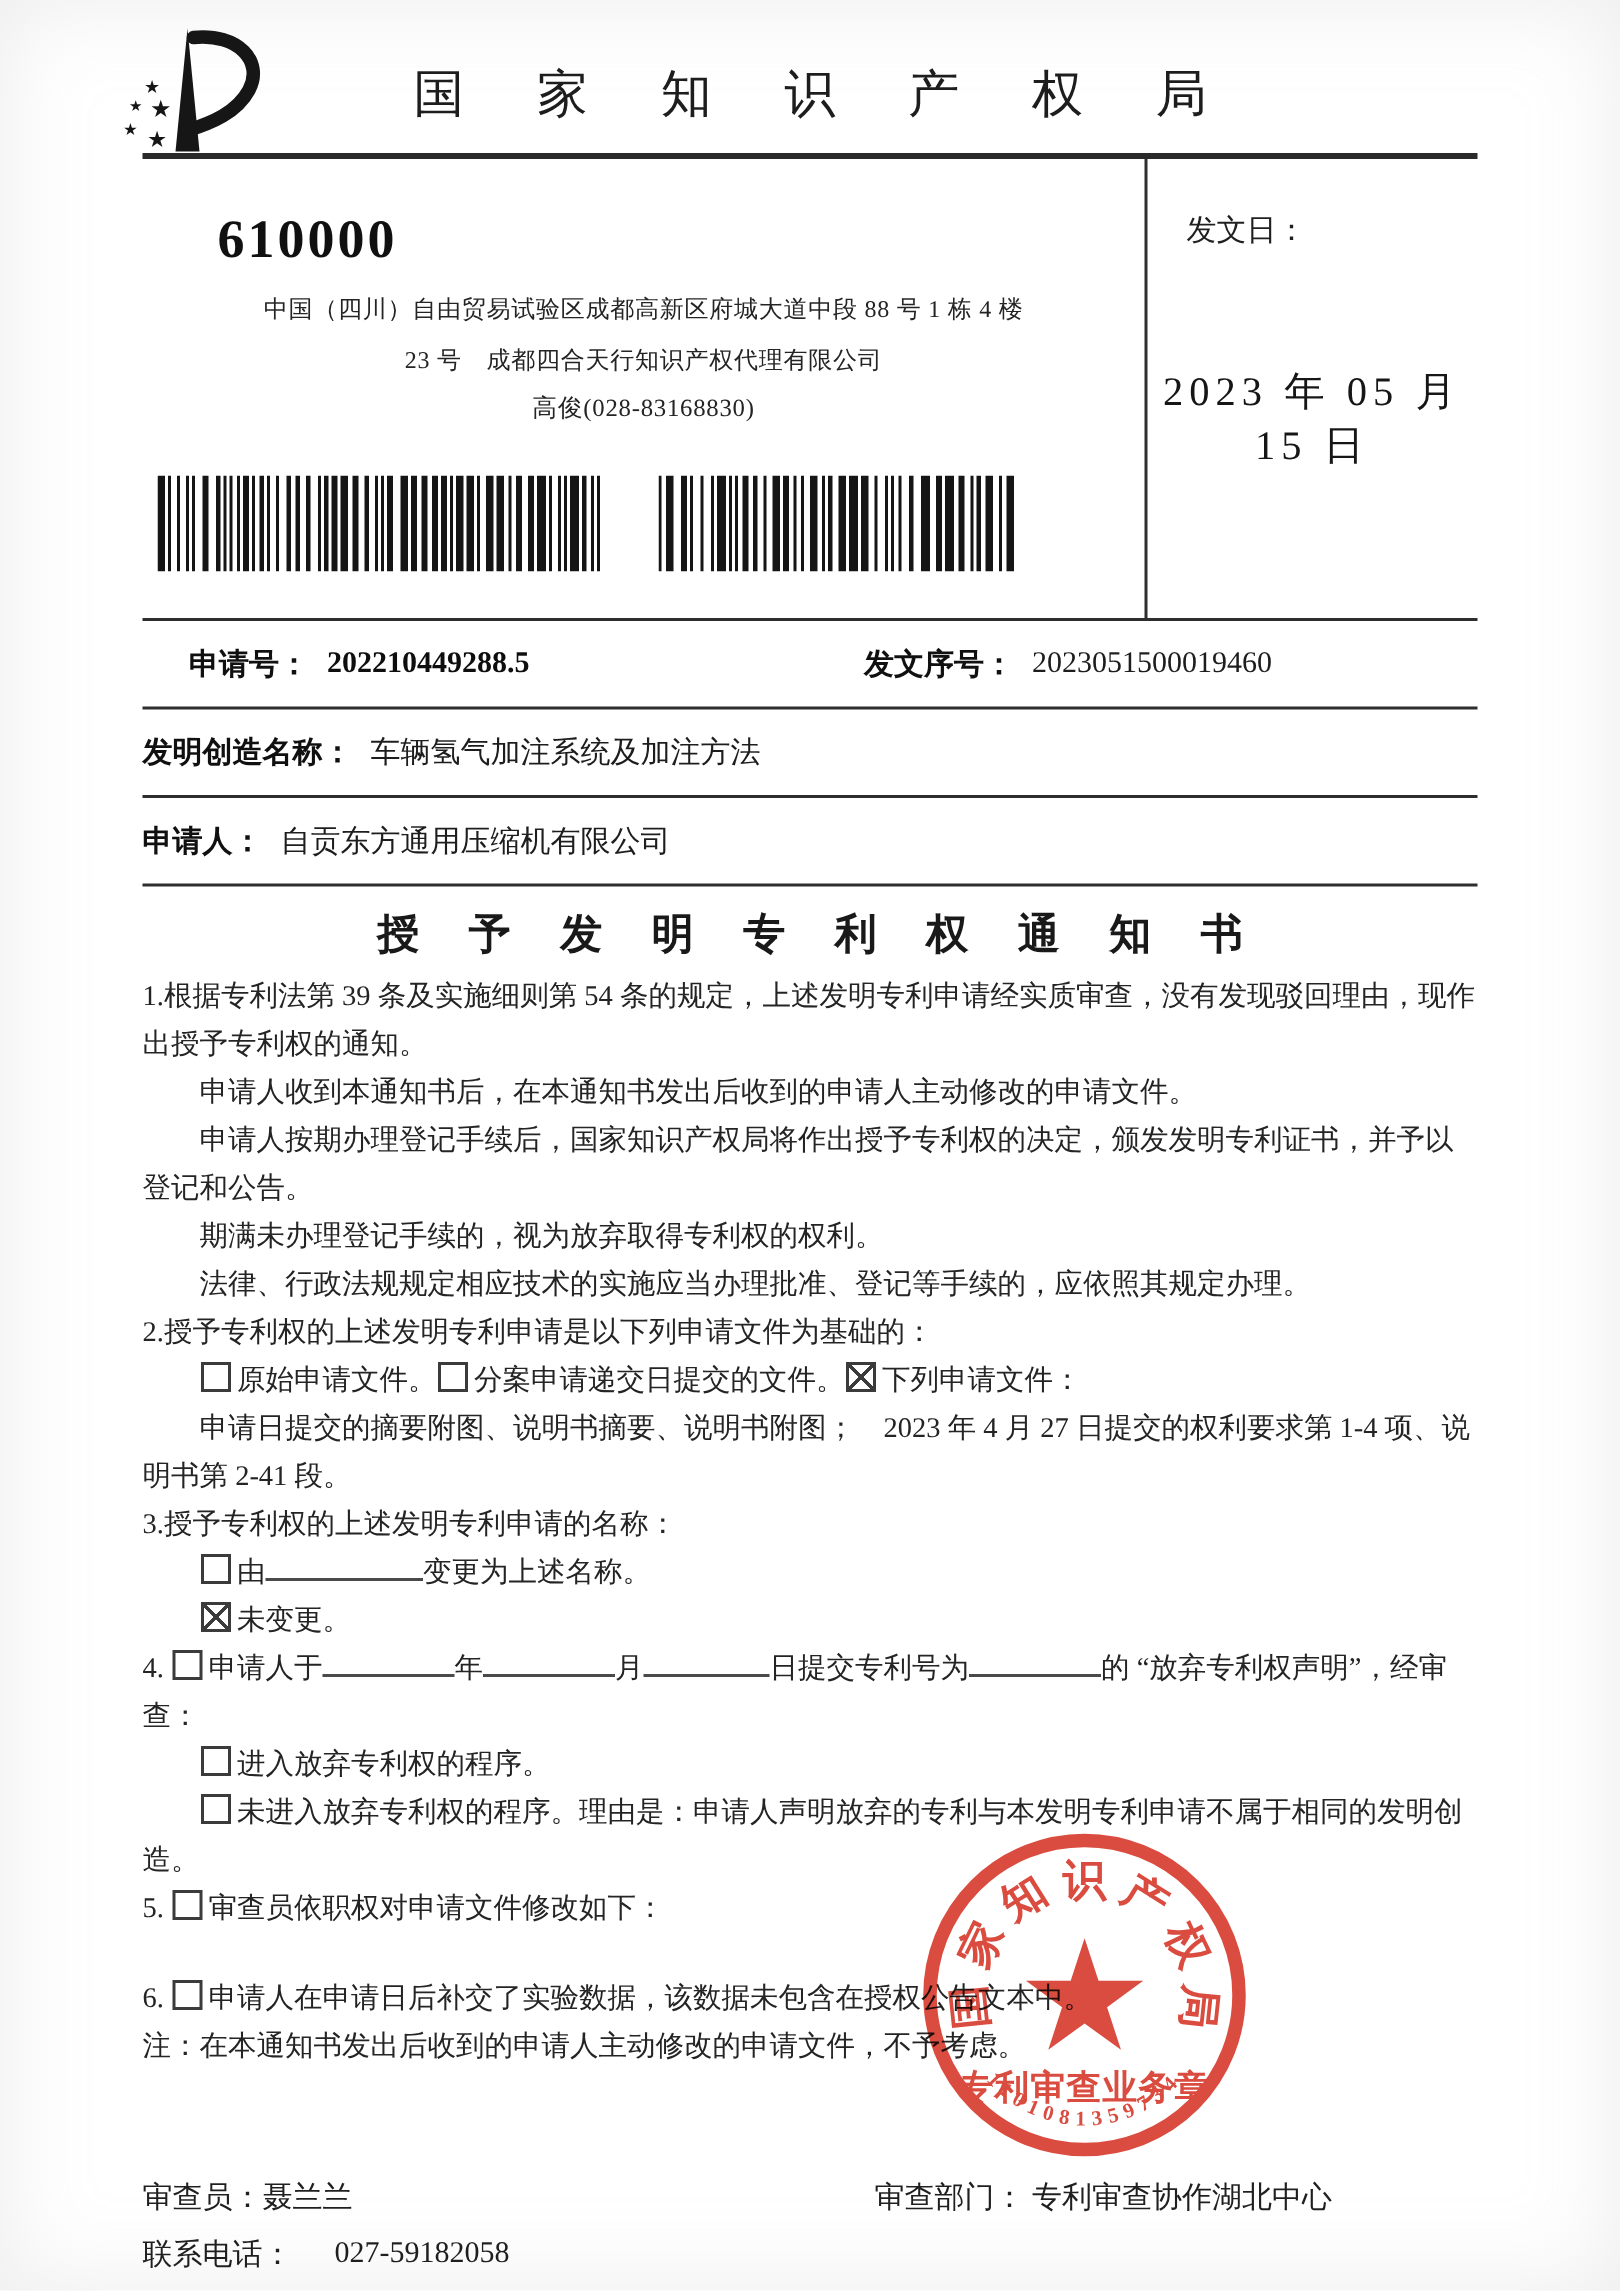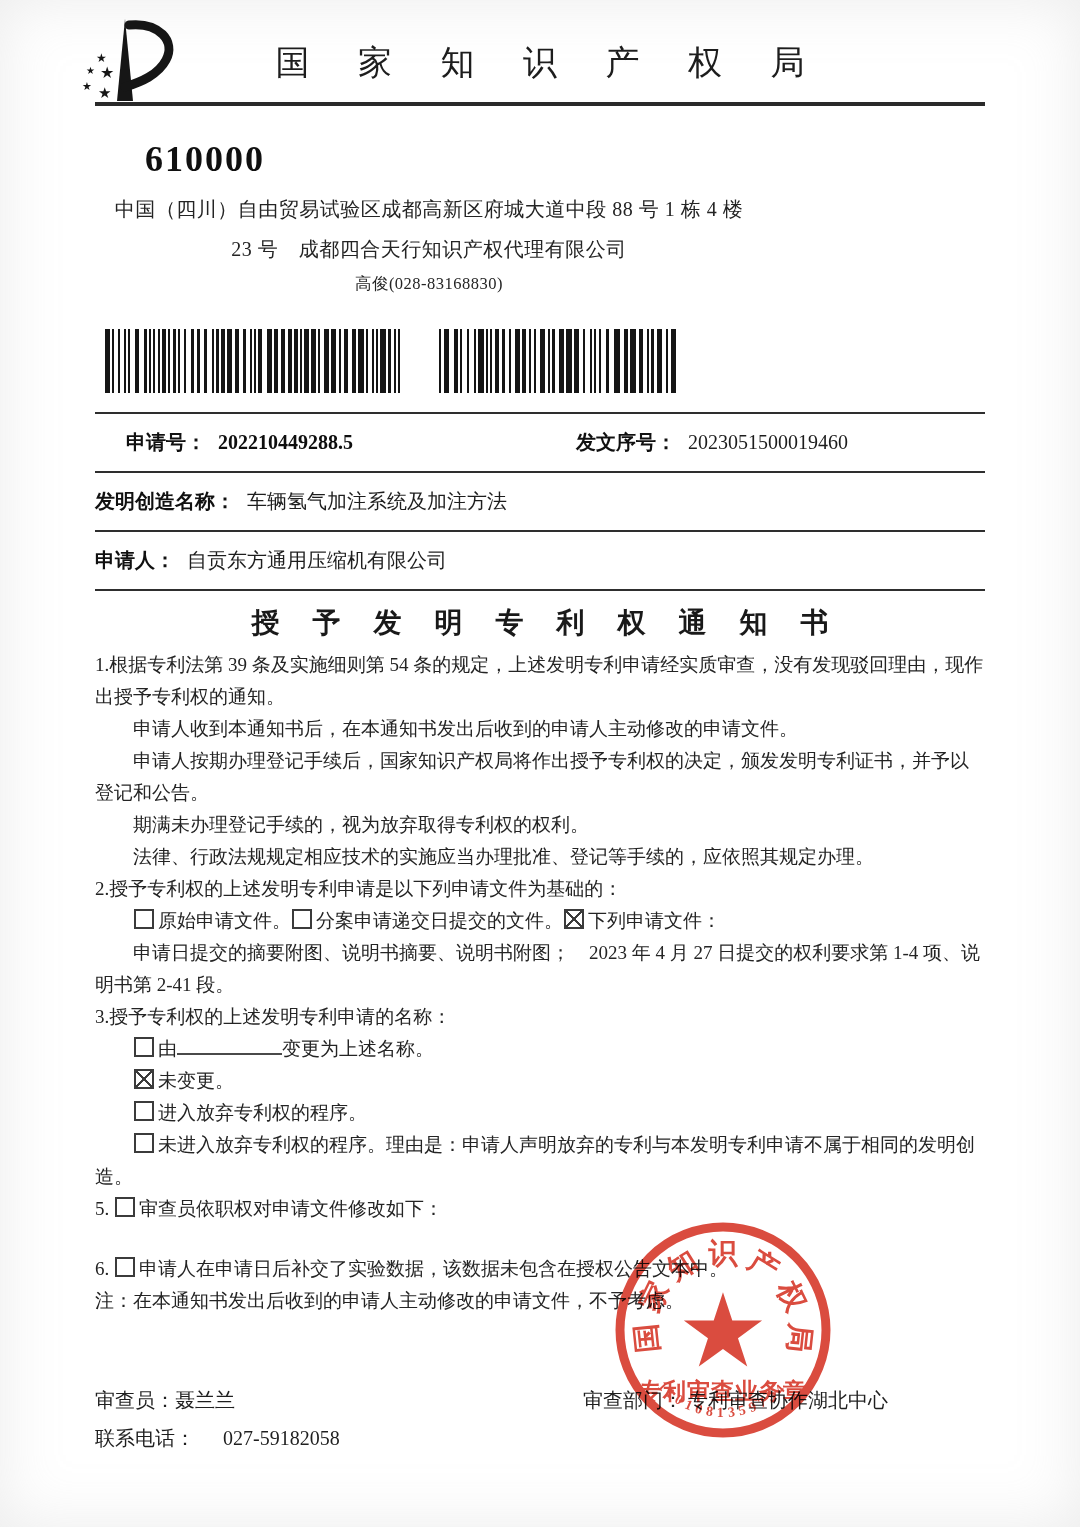--- a/index.html
+++ b/index.html
@@ -19,21 +19,21 @@
     letter-spacing:20px;text-indent:20px;font-weight:500;
   }
   .content{margin:0 95px;width:890px;}
   
   .info-grid{
     display:flex;border-top:4px solid #2a2a2a;border-bottom:2px solid var(--line);
     height:306px;
   }
   .mail{width:668px;}
   .postal{margin:32px 0 0 50px;font-size:36px;font-weight:bold;letter-spacing:2px;color:#101010;}
-  .addr{text-align:center;font-size:20px;margin-top:13px;color:#242424;letter-spacing:.5px;}
+  .addr{text-align:center;font-size:16px;margin-top:13px;color:#242424;letter-spacing:.5px;}
   .addr.first{margin-top:16px;}
   .contact{font-size:16.5px;margin-top:10px;}
   .barcodes{display:flex;gap:32px;margin:34px 0 0 10px;}
   .barcode{height:64px;display:flex;align-items:stretch;overflow:hidden;}
   .barcode i{background:#151515;flex:none;}
   .bc1{width:302px;}
   .bc2{width:240px;}
   .dispatch{flex:1;border-left:2px solid var(--line);padding:34px 0 0 0;}
   .dispatch-label{font-size:20px;margin-left:26px;color:#1f1f1f;}
   .dispatch-date{margin-top:76px;text-align:center;font-size:27px;letter-spacing:4px;color:#161616;font-weight:500;}
@@ -188,20 +188,24 @@
               <i style="width:4px;margin-right:2px"></i>
               <i style="width:6px;margin-right:3px"></i>
               <i style="width:4px;margin-right:4px"></i>
               <i style="width:2px;margin-right:2px"></i>
               <i style="width:3px;margin-right:3px"></i>
               <i style="width:5px;margin-right:4px"></i>
               <i style="width:2px;margin-right:3px"></i>
               <i style="width:5px;margin-right:4px"></i>
             </div>
         </div>
+      </div>
+      <div class="dispatch">
+        <div class="dispatch-label">发文日：</div>
+        <div class="dispatch-date">2023 年 05 月 15 日</div>
       </div>
     </div>
 
     <div class="field-row">
       <div class="cell w450">
         <span class="lbl">申请号：</span>
         <span class="val b">202210449288.5</span>
       </div>
       <div class="cell">
         <span class="lbl">发文序号：</span>
@@ -226,20 +230,21 @@
         <p class="bp ind">申请人收到本通知书后，在本通知书发出后收到的申请人主动修改的申请文件。</p>
         <p class="bp ind">申请人按期办理登记手续后，国家知识产权局将作出授予专利权的决定，颁发发明专利证书，并予以登记和公告。</p>
         <p class="bp ind">期满未办理登记手续的，视为放弃取得专利权的权利。</p>
         <p class="bp ind">法律、行政法规规定相应技术的实施应当办理批准、登记等手续的，应依照其规定办理。</p>
         <p class="bp">2.授予专利权的上述发明专利申请是以下列申请文件为基础的：</p>
         <p class="bp ind"><span class="cb"></span>原始申请文件。<span class="cb"></span>分案申请递交日提交的文件。<span class="cb on"></span>下列申请文件：</p>
         <p class="bp ind">申请日提交的摘要附图、说明书摘要、说明书附图；　2023 年 4 月 27 日提交的权利要求第 1-4 项、说明书第 2-41 段。</p>
         <p class="bp">3.授予专利权的上述发明专利申请的名称：</p>
         <p class="bp ind"><span class="cb"></span>由<span class="bl" style="width: 105px;"></span>变更为上述名称。</p>
         <p class="bp ind"><span class="cb on"></span>未变更。</p>
+        <p class="bp">4. <span class="cb"></span>申请人于<span class="bl" style="width: 88px;"></span>年<span class="bl" style="width: 88px;"></span>月<span class="bl" style="width: 84px;"></span>日提交专利号为<span class="bl" style="width: 88px;"></span>的 “放弃专利权声明”，经审查：</p>
         <p class="bp ind"><span class="cb"></span>进入放弃专利权的程序。</p>
         <p class="bp ind"><span class="cb"></span>未进入放弃专利权的程序。理由是：申请人声明放弃的专利与本发明专利申请不属于相同的发明创造。</p>
         <p class="bp">5. <span class="cb"></span>审查员依职权对申请文件修改如下：</p>
         <p class="bp gap">6. <span class="cb"></span>申请人在申请日后补交了实验数据，该数据未包含在授权公告文本中。</p>
         <p class="bp">注：在本通知书发出后收到的申请人主动修改的申请文件，不予考虑。</p>
       </div>
 
     <div class="sig">
       <div class="sig-row">
         <div class="sig-left">

